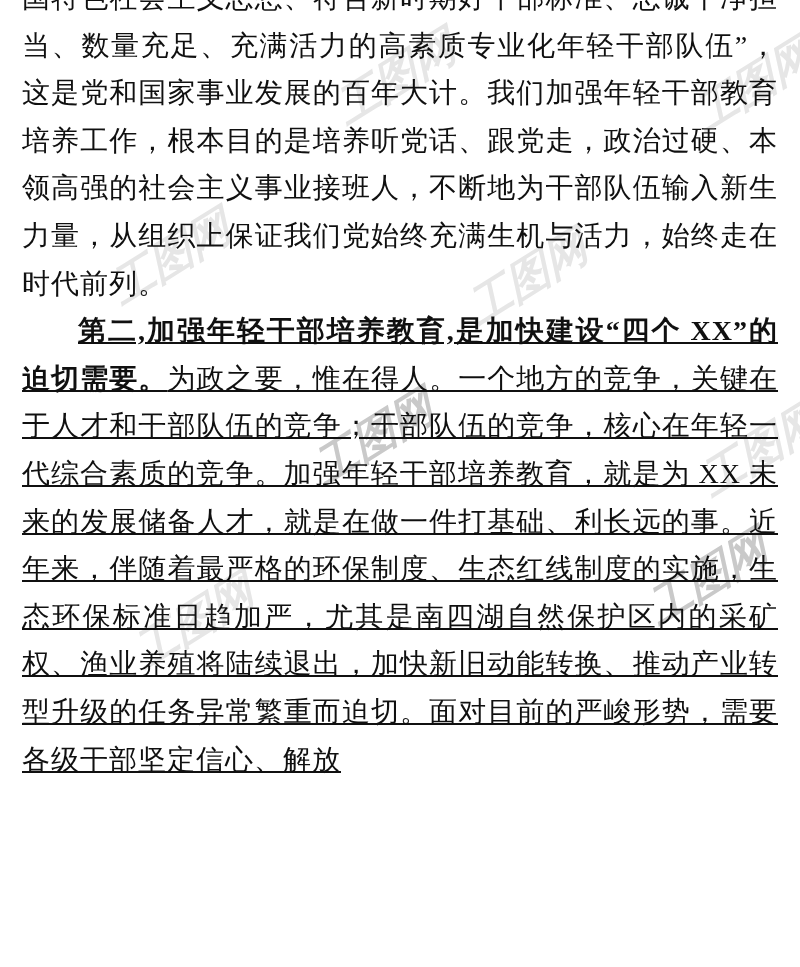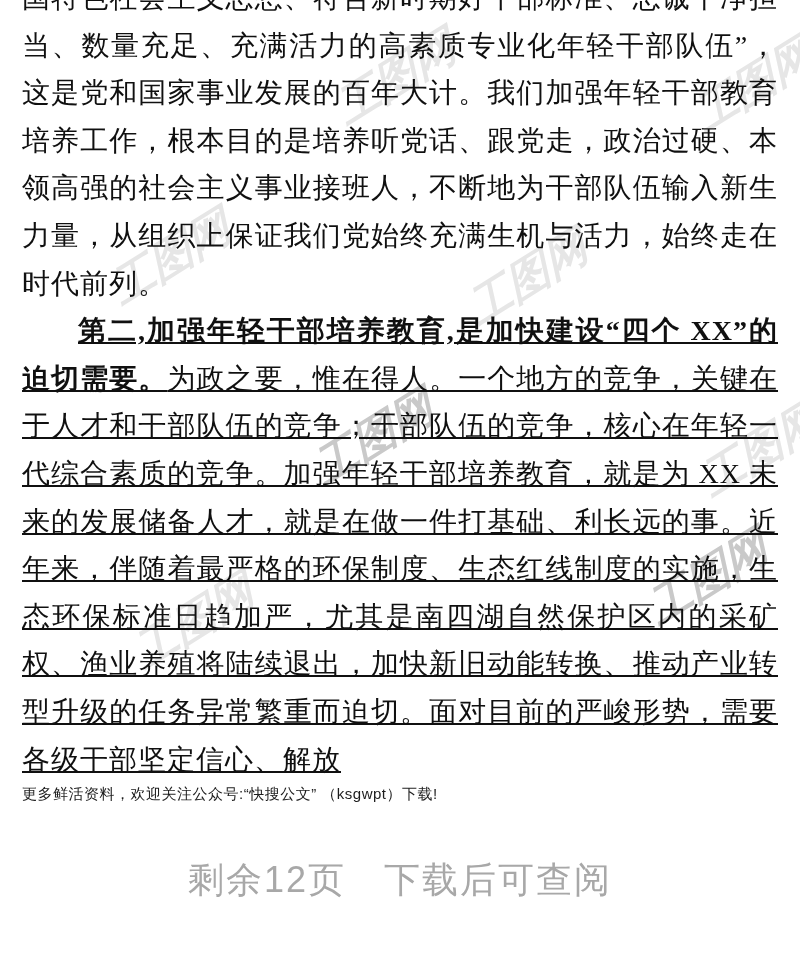--- a/index.html
+++ b/index.html
@@ -97,17 +97,15 @@
 
   <main class="body-text">
     <p>
       <span>国特色社会主义思想、符合新时期好干部标准、忠诚干净担当、数量充足、充满活力的高素质专业化年轻干部队伍”，这是党和国家事业发展的百年大计。我们加强年轻干部教育培养工作，根本目的是培养听党话、跟党走，政治过硬、本领高强的社会主义事业接班人，不断地为干部队伍输入新生力量，从组织上保证我们党始终充满生机与活力，始终走在时代前列。</span>
     </p>
     <p class="indent">
       <b>第二,加强年轻干部培养教育,是加快建设“四个 XX”的迫切需要。</b><span>为政之要，惟在得人。一个地方的竞争，关键在于人才和干部队伍的竞争；干部队伍的竞争，核心在年轻一代综合素质的竞争。加强年轻干部培养教育，就是为 XX 未来的发展储备人才，就是在做一件打基础、利长远的事。近年来，伴随着最严格的环保制度、生态红线制度的实施，生态环保标准日趋加严，尤其是南四湖自然保护区内的采矿权、渔业养殖将陆续退出，加快新旧动能转换、推动产业转型升级的任务异常繁重而迫切。面对目前的严峻形势，需要各级干部坚定信心、解放</span>
     </p>
   </main>
 
-  <div class="promo-note">更多鲜活资料，欢迎关注公众号:“快搜公文” （ksgwpt）下载!</div>
 
-  <div class="pages-banner">剩余12页　下载后可查阅</div>
 
 </div>
 
 </body></html>

